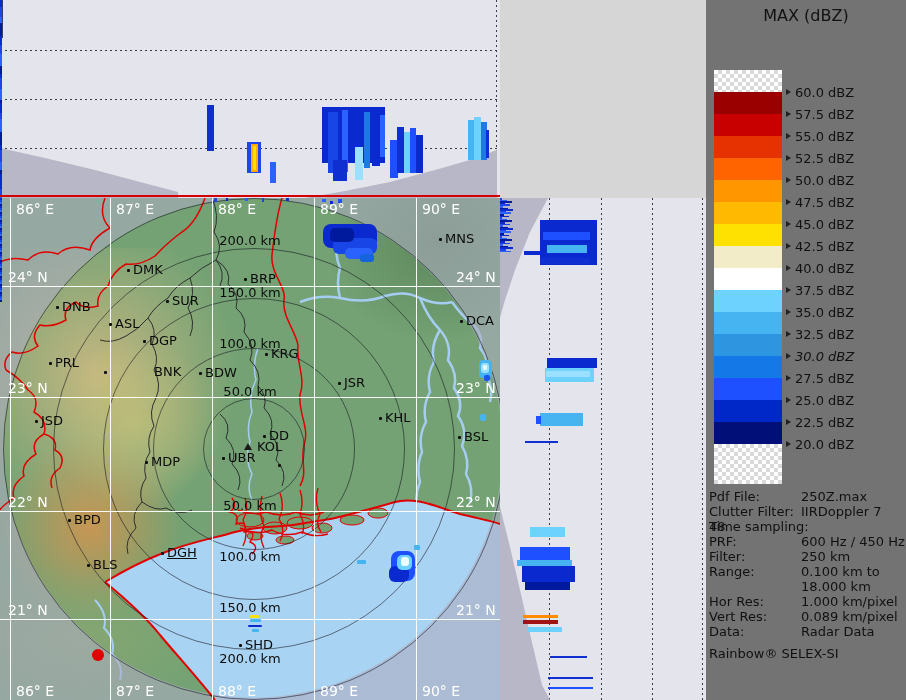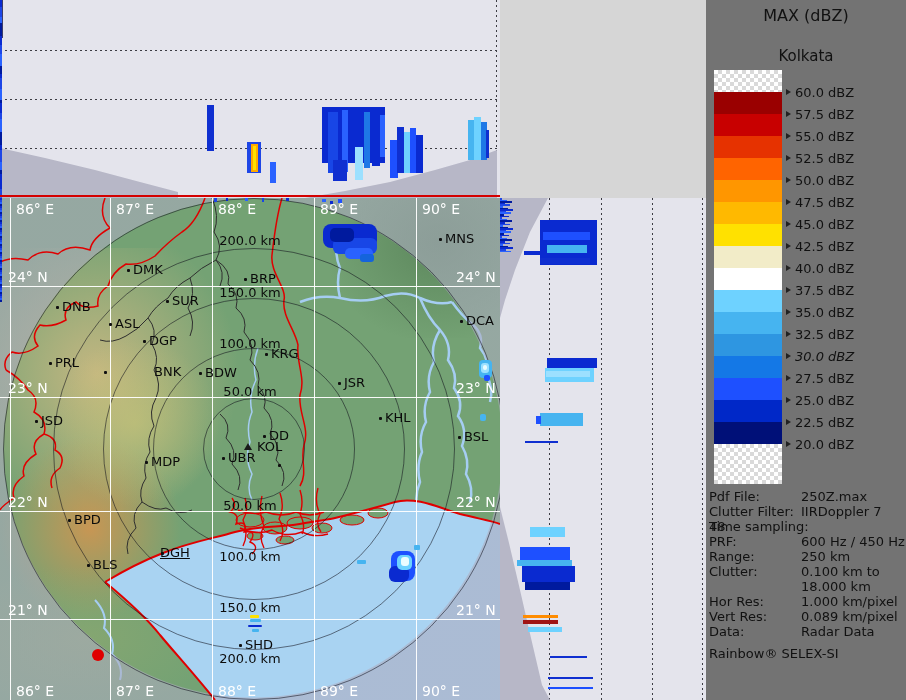--- a/index.html
+++ b/index.html
@@ -415,41 +415,40 @@
         <div class="site-tri" style="left: 244px; top: 245px;"></div>
         <div class="stn-lbl" style="left: 257px; top: 241px;">KOL</div>
         <div class="stn-dot" style="left: 222px; top: 259px;"></div>
         <div class="stn-lbl" style="left: 228px; top: 252px;">UBR</div>
         <div class="stn-dot" style="left: 145px; top: 263px;"></div>
         <div class="stn-lbl" style="left: 151px; top: 256px;">MDP</div>
         <div class="stn-dot" style="left: 278px; top: 266px;"></div>
         <div class="stn-dot" style="left: 68px; top: 321px;"></div>
         <div class="stn-lbl" style="left: 74px; top: 314px;">BPD</div>
         <div class="stn-dot" style="left: 161px; top: 354px;"></div>
-        <div class="stn-lbl" style="left: 160px; top: 347px; text-decoration: underline;">DGH</div>
+        <div class="stn-lbl" style="left: 167px; top: 347px; text-decoration: underline;">DGH</div>
         <div class="stn-dot" style="left: 87px; top: 366px;"></div>
         <div class="stn-lbl" style="left: 93px; top: 359px;">BLS</div>
         <div class="stn-dot" style="left: 239px; top: 446px;"></div>
         <div class="stn-lbl" style="left: 245px; top: 439px;">SHD</div>
       </div>
     <div id="ring-labels" class="abs" style="left:0;top:0;width:500px;height:502px;">
         <div class="ringlabel" style="top: 35px;">200.0 km</div>
         <div class="ringlabel" style="top: 87px;">150.0 km</div>
         <div class="ringlabel" style="top: 138px;">100.0 km</div>
         <div class="ringlabel" style="top: 186px;">50.0 km</div>
         <div class="ringlabel" style="top: 300px;">50.0 km</div>
         <div class="ringlabel" style="top: 351px;">100.0 km</div>
         <div class="ringlabel" style="top: 402px;">150.0 km</div>
         <div class="ringlabel" style="top: 453px;">200.0 km</div>
       </div>
   </div>
 
   <div id="legend-panel" class="abs">
     <div class="abs lg-title" style="top:6px;font-size:16px;">MAX (dBZ)</div>
-    <div class="abs lg-title" style="top:47px;font-size:15px;">Kolkata</div>
     <div id="colorbar" class="abs">
         <div class="band checker" style="top: 0px; height: 22px; position: absolute;"></div>
         <div class="band" style="top: 22px; height: 22px; background: rgb(154, 0, 0); position: absolute;"></div>
         <div class="band" style="top: 44px; height: 22px; background: rgb(200, 0, 0); position: absolute;"></div>
         <div class="band" style="top: 66px; height: 22px; background: rgb(230, 50, 0); position: absolute;"></div>
         <div class="band" style="top: 88px; height: 22px; background: rgb(255, 100, 0); position: absolute;"></div>
         <div class="band" style="top: 110px; height: 22px; background: rgb(255, 150, 0); position: absolute;"></div>
         <div class="band" style="top: 132px; height: 22px; background: rgb(255, 185, 0); position: absolute;"></div>
         <div class="band" style="top: 154px; height: 22px; background: rgb(255, 225, 0); position: absolute;"></div>
         <div class="band" style="top: 176px; height: 22px; background: rgb(242, 236, 200); position: absolute;"></div>
@@ -541,25 +540,25 @@
         <div class="inforow" style="top: 15px;">
           <span class="lbl">Clutter Filter:</span>
           <span class="val">IIRDoppler 7</span>
         </div>
         <div class="inforow tight" style="top: 30px;"><span class="lbl">Time sampling:</span><span class="val">48</span></div>
         <div class="inforow" style="top: 45px;">
           <span class="lbl">PRF:</span>
           <span class="val">600 Hz / 450 Hz</span>
         </div>
         <div class="inforow" style="top: 60px;">
+          <span class="lbl">Filter:</span>
+          <span class="val">250 km</span>
+        </div>
+        <div class="inforow" style="top: 75px;">
           <span class="lbl">Range:</span>
-          <span class="val">250 km</span>
-        </div>
-        <div class="inforow" style="top: 75px;">
-          <span class="lbl">Clutter:</span>
           <span class="val">0.100 km to</span>
         </div>
         <div class="inforow" style="top: 90px;">
           <span class="lbl"></span>
           <span class="val">18.000 km</span>
         </div>
         <div class="inforow" style="top: 105px;">
           <span class="lbl">Hor Res:</span>
           <span class="val">1.000 km/pixel</span>
         </div>

